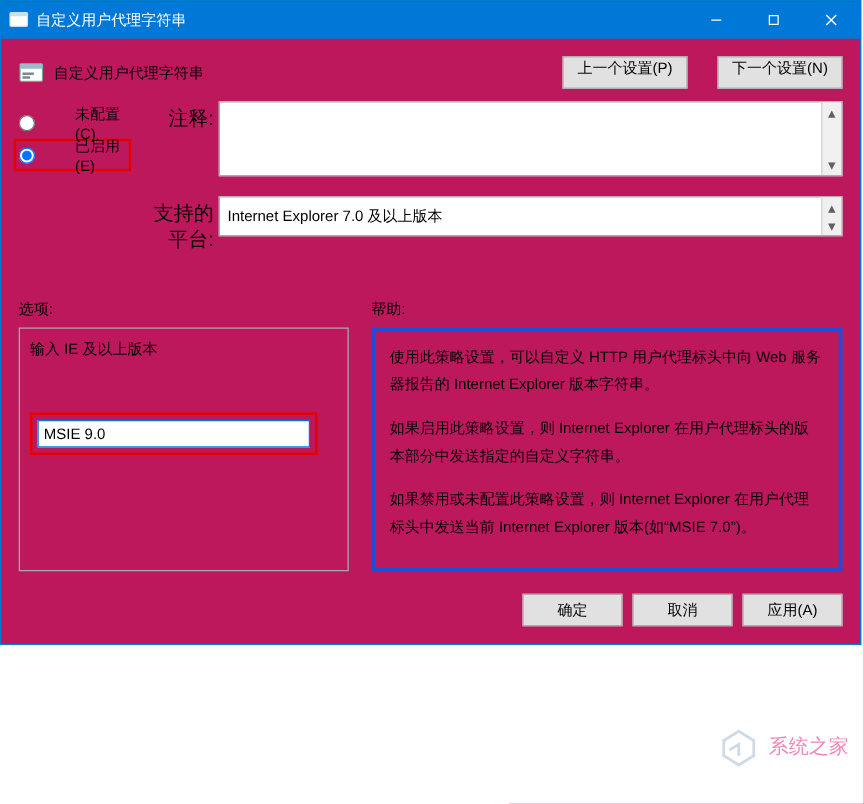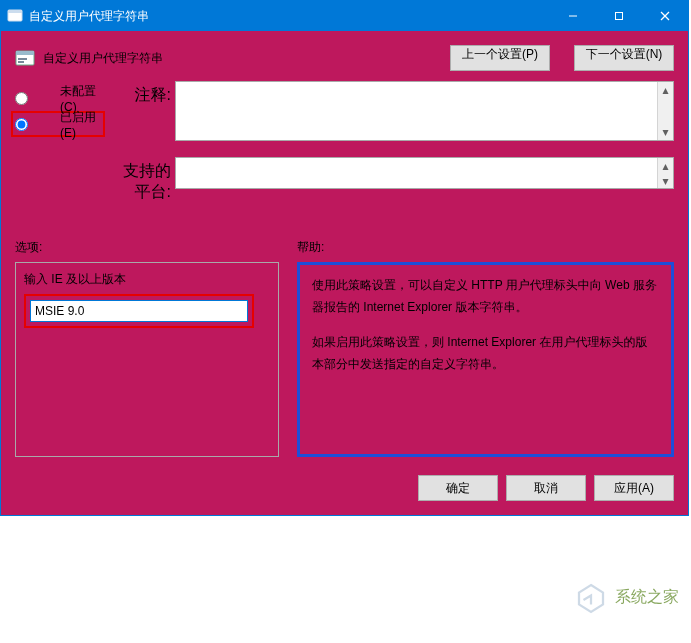--- a/index.html
+++ b/index.html
@@ -31,29 +31,29 @@
   .sb-v { width: 16px; background: #f0f0f0; border-left: 1px solid #d4d4d4; position: absolute; right:0; top:0; bottom:0; display:flex; flex-direction:column; justify-content:space-between; align-items:center;}
   .sb-arrow { width:16px; height:16px; display:flex; align-items:center; justify-content:center; color:#606060;}
 
   .mid-labels { display: flex; padding: 16px 14px 6px 14px; }
   .mid-labels .lbl-left { flex: 0 0 282px; }
   .mid-labels .lbl-right { flex: 1; }
 
   .body-section { display: flex; padding: 0 14px 0 14px; flex: 1; min-height: 0; }
   .options-panel { width: 264px; border: 1px solid #a9a9a9; padding: 8px; display:flex; flex-direction:column; }
   .opt-label { margin-bottom: 6px; display:block;}
-  .opt-input-wrap { border: 2px solid #e60000; padding: 4px; width: 230px;}
+  .opt-input-wrap { border: 2px solid #e60000; padding: 4px; width: 230px; margin-top: 36px;}
   .opt-input { width: 100%; height: 22px; border: 1px solid #0078d7; padding: 2px 4px; font-size:12px;}
   .help-panel { flex: 1; border: 3px solid #1d4ed8; margin-left: 18px; padding: 10px 12px; line-height: 1.8; overflow:auto;}
   .help-panel p { margin-bottom: 14px; }
 
   .footer { display: flex; justify-content: flex-end; padding: 18px 14px 14px; border-top: none; }
   .btn { min-width: 80px; height: 26px; border: 1px solid #adadad; background: #e1e1e1; margin-left: 8px; display:flex; align-items:center; justify-content:center; font-size:12px;}
 
-  .watermark { position: absolute; right: 12px; bottom: 28px; opacity: .66; pointer-events:none; display:flex; align-items:center; color:#4d7c0f;}
+  .watermark { position: absolute; right: 12px; bottom: 28px; opacity: .66; pointer-events:none; display:flex; align-items:center; color:#ec4899;}
   .watermark .wm-shape { width:36px; height:36px; margin-right:6px;}
 </style>
 </head>
 <body>
 
 <div class="window">
 
   <div class="titlebar">
     <span class="icon">
       <svg width="16" height="16" viewBox="0 0 16 16">
@@ -119,20 +119,21 @@
           <span></span>
           <div class="sb-v">
             <div class="sb-arrow">▴</div>
             <div class="sb-arrow">▾</div>
           </div>
         </div>
       </div>
       <div class="field-row">
         <div class="field-label">支持的平台:</div>
         <div class="tx-box short">
+          <span>Internet Explorer 7.0 及以上版本</span>
           <div class="sb-v">
             <div class="sb-arrow">▴</div>
             <div class="sb-arrow">▾</div>
           </div>
         </div>
       </div>
     </div>
   </div>
 
   <div class="mid-labels">
@@ -144,20 +145,21 @@
     <div class="options-panel">
       <span class="opt-label">输入 IE 及以上版本</span>
       <div class="opt-input-wrap">
         <input class="opt-input" type="text" value="MSIE 9.0" style="">
       </div>
     </div>
 
     <div class="help-panel">
       <p>使用此策略设置，可以自定义 HTTP 用户代理标头中向 Web 服务器报告的 Internet Explorer 版本字符串。</p>
       <p>如果启用此策略设置，则 Internet Explorer 在用户代理标头的版本部分中发送指定的自定义字符串。</p>
+      <p>如果禁用或未配置此策略设置，则 Internet Explorer 在用户代理标头中发送当前 Internet Explorer 版本(如“MSIE 7.0”)。</p>
     </div>
   </div>
 
   <div class="footer">
     <div class="btn">
         <span>确定</span>
       </div>
     <div class="btn">
         <span>取消</span>
       </div>

